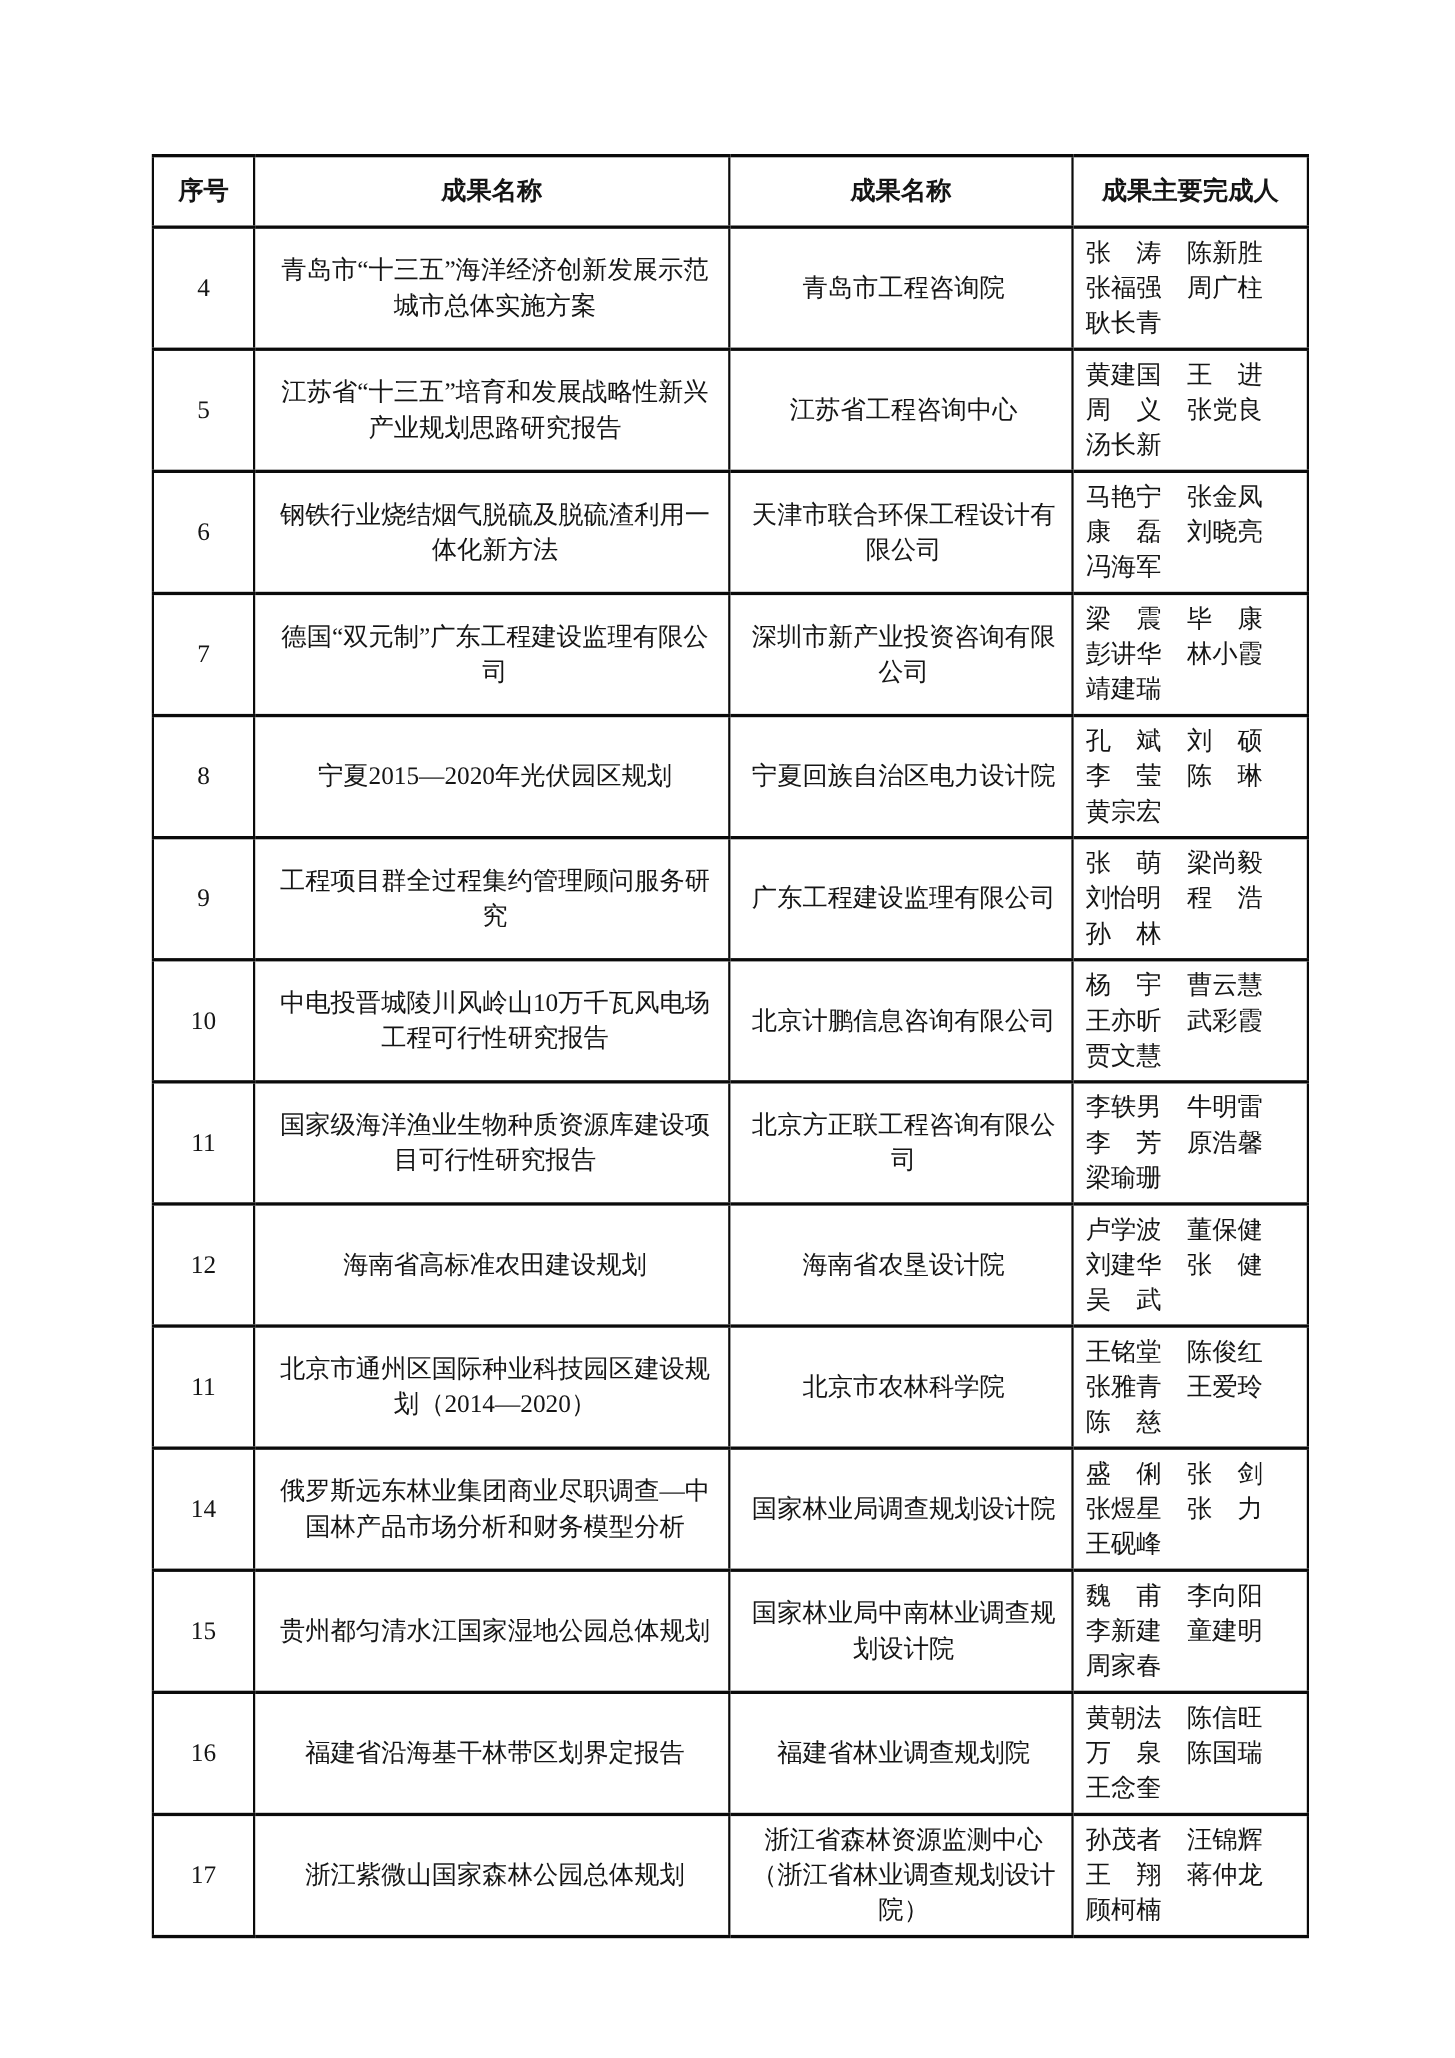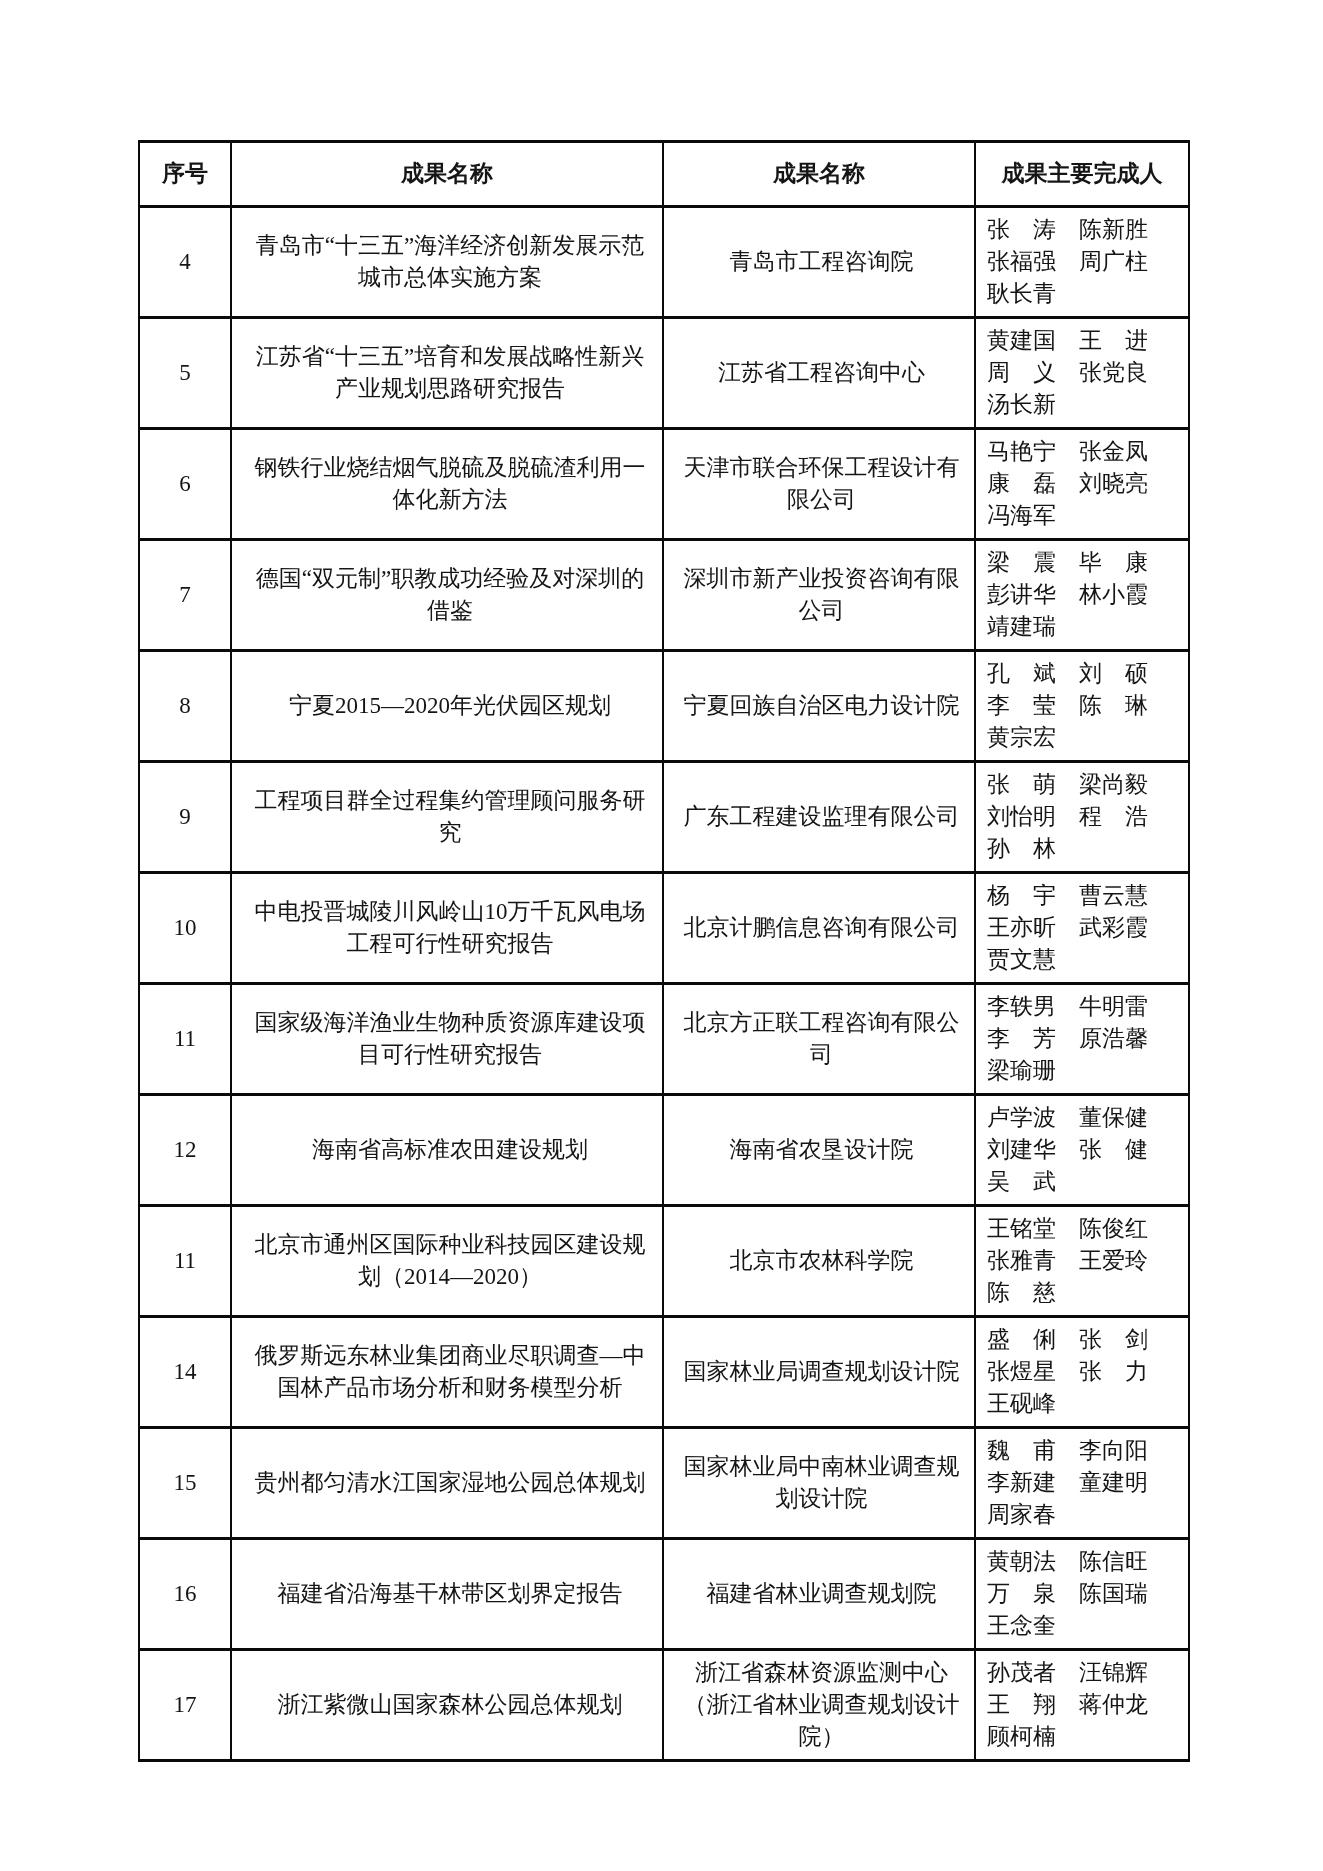--- a/index.html
+++ b/index.html
@@ -107,21 +107,21 @@
           <td class="name">钢铁行业烧结烟气脱硫及脱硫渣利用一体化新方法</td>
           <td class="unit">天津市联合环保工程设计有限公司</td>
           <td class="contrib">
             <div class="contrib-line">马艳宁　张金凤</div>
             <div class="contrib-line">康　磊　刘晓亮</div>
             <div class="contrib-line">冯海军</div>
           </td>
         </tr>
         <tr>
           <td class="no">7</td>
-          <td class="name">德国“双元制”职教成功经验及对深圳的借鉴</td>
+          <td class="name">德国“双元制”广东工程建设监理有限公司</td>
           <td class="unit">深圳市新产业投资咨询有限公司</td>
           <td class="contrib">
             <div class="contrib-line">梁　震　毕　康</div>
             <div class="contrib-line">彭讲华　林小霞</div>
             <div class="contrib-line">靖建瑞</div>
           </td>
         </tr>
         <tr>
           <td class="no">8</td>
           <td class="name">宁夏2015—2020年光伏园区规划</td>

